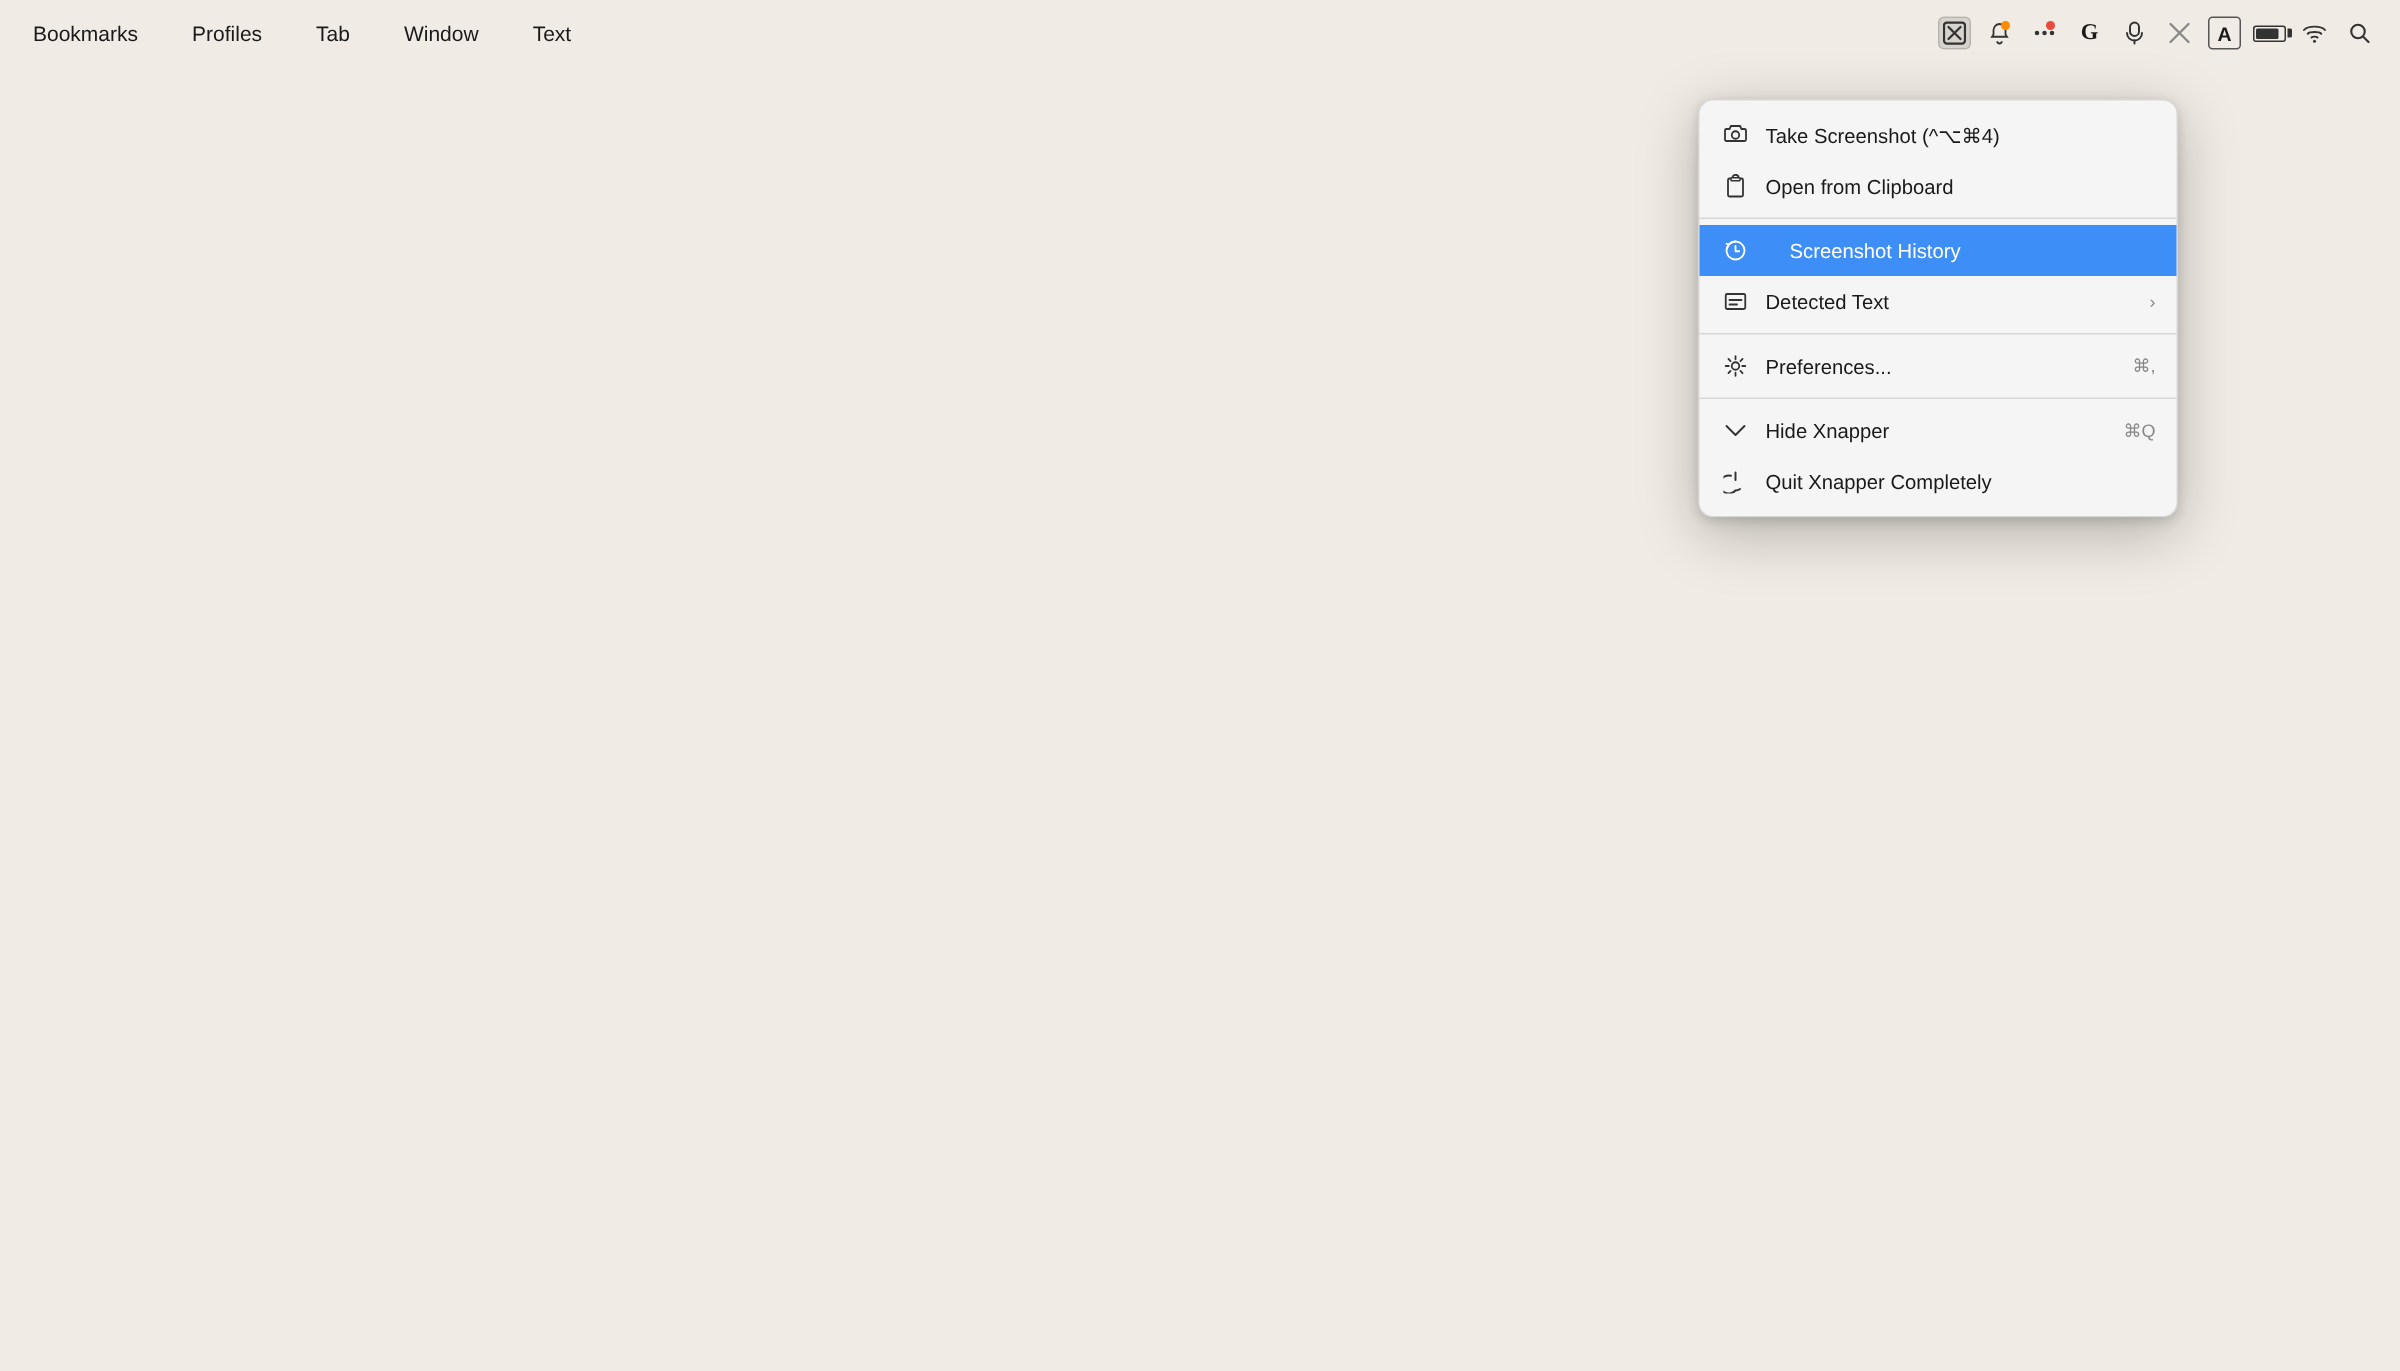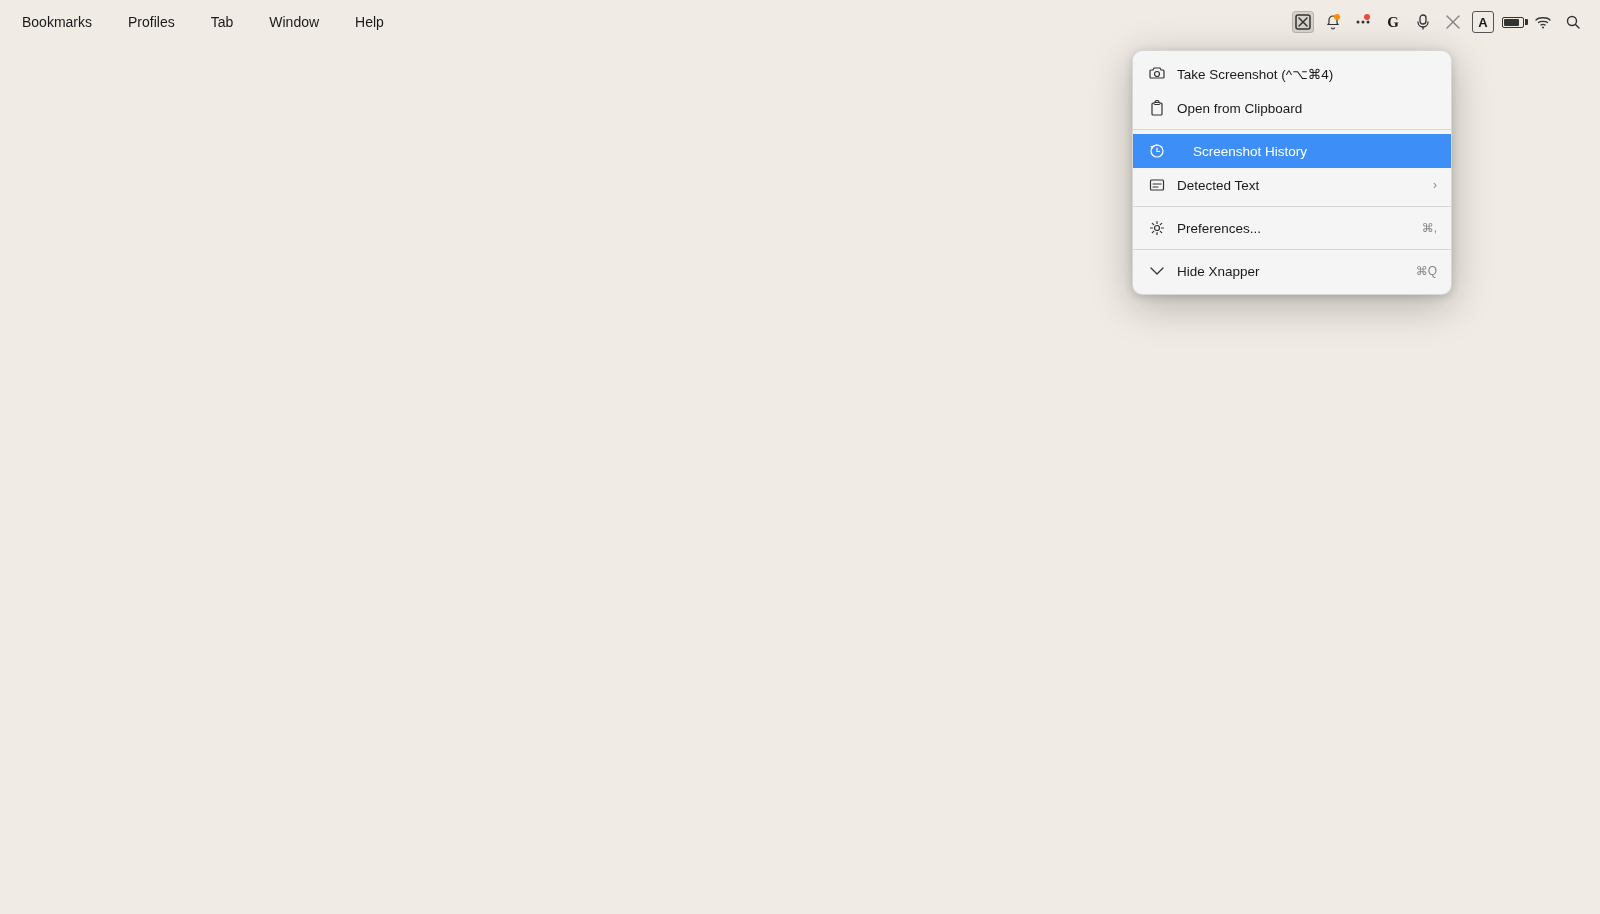--- a/index.html
+++ b/index.html
@@ -62,21 +62,21 @@
     }
 
     .status-icon.active-icon {
       background: rgba(0,0,0,0.1);
       border: 1px solid rgba(0,0,0,0.15);
     }
 
     
     .dropdown-menu {
       position: absolute;
-      top: 50px;
+      top: 66px;
       right: 148px;
       width: 320px;
       background: #f5f5f5;
       border-radius: 10px;
       box-shadow: 0 10px 40px rgba(0,0,0,0.25), 0 2px 8px rgba(0,0,0,0.15);
       padding: 6px 0;
       z-index: 100;
       border: 1px solid rgba(0,0,0,0.12);
     }
 
@@ -184,21 +184,21 @@
   </style>
 </head>
 <body>
 
 <div class="menubar">
   <div class="menubar-left">
     <span class="menubar-item">Bookmarks</span>
     <span class="menubar-item">Profiles</span>
     <span class="menubar-item">Tab</span>
     <span class="menubar-item">Window</span>
-    <span class="menubar-item">Help</span>
+    <span class="menubar-item">Text</span>
   </div>
 
   <div class="menubar-right">
 
     <div class="status-icon active-icon">
       <svg class="icon-svg" viewBox="0 0 16 16" fill="none" xmlns="http://www.w3.org/2000/svg">
         <rect x="1" y="1" width="14" height="14" rx="2" stroke="#333" stroke-width="1.5" fill="none"></rect>
         <path d="M4 4 L12 12 M12 4 L4 12" stroke="#333" stroke-width="1.5" stroke-linecap="round"></path>
       </svg>
     </div>
@@ -333,14 +333,23 @@
   <div class="menu-item">
     <span class="menu-item-icon">
       <svg width="16" height="16" viewBox="0 0 16 16" fill="none">
         <polyline points="2,5 8,11 14,5" stroke="#333" stroke-width="1.3" stroke-linecap="round" stroke-linejoin="round" fill="none"></polyline>
       </svg>
     </span>
     <span class="menu-item-label">Hide Xnapper</span>
     <span class="menu-item-shortcut">⌘Q</span>
   </div>
 
+  <div class="menu-item">
+    <span class="menu-item-icon">
+      <svg width="16" height="16" viewBox="0 0 16 16" fill="none">
+        <path d="M8 2v5" stroke="#333" stroke-width="1.3" stroke-linecap="round"></path>
+        <path d="M5 4.2A6 6 0 108 14a6 6 0 003-1" stroke="#333" stroke-width="1.3" stroke-linecap="round" fill="none"></path>
+      </svg>
+    </span>
+    <span class="menu-item-label">Quit Xnapper Completely</span>
+  </div>
 
 </div>
 
 </body></html>

